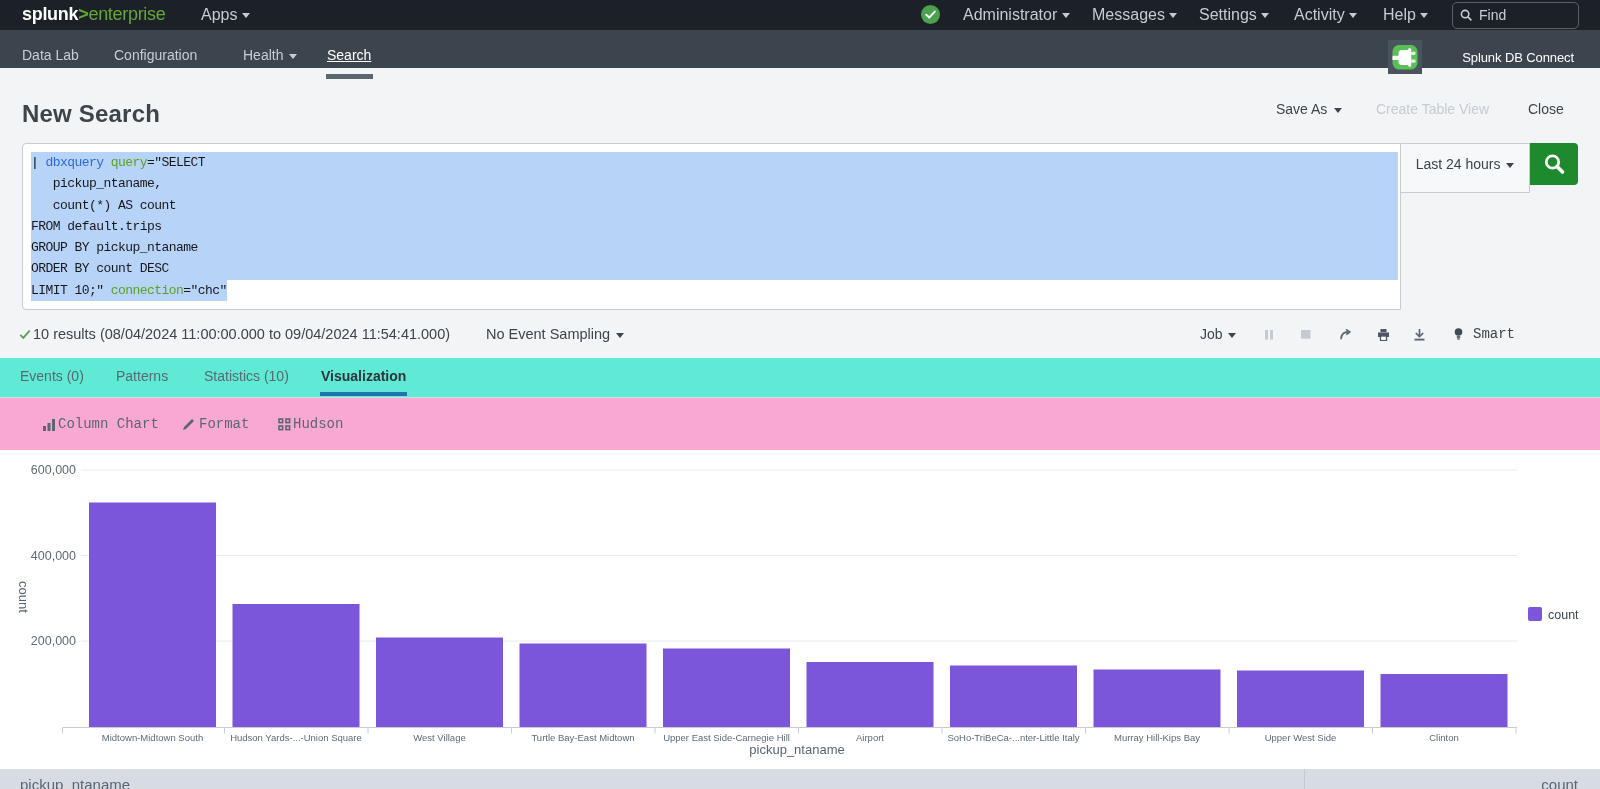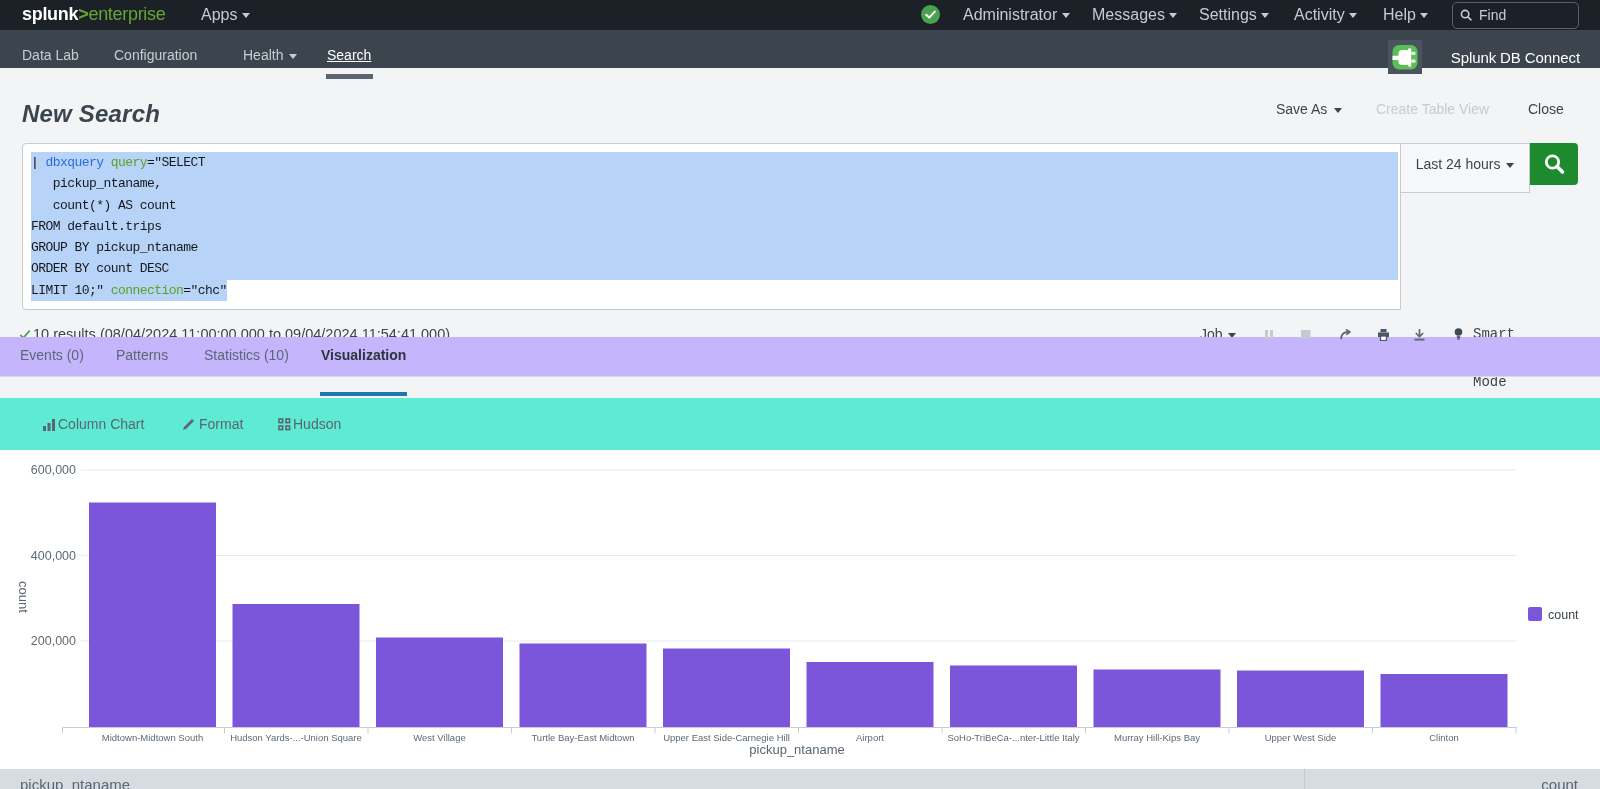--- a/index.html
+++ b/index.html
@@ -16,47 +16,47 @@
 #logo .s3 { color:#65a637; font-weight:normal; }
 .topitem { position:absolute; top:0; height:30px; line-height:30px; color:#c3cbd4; font-size:16px; }
 #findbox { position:absolute; left:1452px; top:2px; width:127px; height:27px;
   border:1px solid #57626d; border-radius:5px; color:#c8cfd6; font-size:14px; line-height:25px; }
 
 #appbar { position:absolute; left:0; top:30px; width:1600px; height:38px; background:#3c444d; }
 .apptab { position:absolute; top:0; height:49px; line-height:50px; color:#c7cdd4; font-size:14px; }
 #apptab-active { color:#fff; }
 #appunderline { position:absolute; left:326px; top:44px; width:47px; height:5px; background:#5a6670; }
 #dbicon { position:absolute; left:1388px; top:10px; width:34px; height:34px; background:#4a545e; }
-#dbname { position:absolute; right:20px; top:0; height:55px; line-height:55px; color:#fff; font-size:15px; font-weight:500; letter-spacing:-0.1px;}
-
-
-#title { position:absolute; left:22px; top:99px; font-size:24px; line-height:29px; font-weight:bold; color:#3c444d; letter-spacing:0.2px;font-style:italic;}
+#dbname { position:absolute; right:26px; top:0; height:55px; line-height:55px; color:#fff; font-size:13px; font-weight:500; letter-spacing:-0.1px;}
+
+
+#title { position:absolute; left:22px; top:99px; font-size:24px; line-height:29px; font-weight:bold; color:#3c444d; letter-spacing:0.2px;}
 .hlink { position:absolute; top:101px; font-size:14px; color:#3c444d; }
 
 #qbox { position:absolute; left:22px; top:143px; width:1379px; height:167px; background:#fff;
   border:1px solid #c6ccd2; border-radius:4px 0 0 4px; }
 #qtext { position:absolute; left:8px; top:8px; font-family:"Liberation Mono", monospace;
   font-size:13px; letter-spacing:-0.55px; line-height:21.3px; color:#16191c; white-space:pre; }
 #qtext .sel { background:#b8d3f8; display:inline-block; width:1367px; }
 #qtext .sel2 { background:#b8d3f8; display:inline-block; }
 #qtext .blu { color:#2a6ce0; } #qtext .grn { color:#5ba122; }
 #timepick { position:absolute; left:1401px; top:143px; width:129px; height:50px; background:#f6f8f9;
   border:1px solid #c6ccd2; border-left:none; font-size:14px; color:#3c444d; text-align:center; line-height:40px; }
 #gobtn { position:absolute; left:1530px; top:143px; width:48px; height:42px; background:#1d8a2d; border-radius:0 4px 4px 0; }
 
 #resultbar { position:absolute; left:0; top:310px; width:1312px; height:48px; background:#f2f4f5; }
 .rtext { position:absolute; top:0; height:48px; line-height:48px; font-size:14.5px; color:#3c444d; }
 .jicon { position:absolute; top:326px; }
 
-#tabrow { position:absolute; left:0; top:337px; width:1600px; height:40px; background:#c4b5fd; border-bottom:1px solid #d9dde2; }
+#tabrow { position:absolute; left:0; top:358px; width:1600px; height:40px; background:#5eead4; border-bottom:1px solid #d9dde2; }
 .tab { position:absolute; top:0; height:40px; line-height:37px; font-size:14px; color:#5c6773; }
 #tab-active { color:#2f353c; font-weight:bold; }
 #tabunderline { position:absolute; left:320px; top:392px; width:87px; height:4px; background:#1d76ad; }
 
-#vizbar { position:absolute; left:0; top:398px; width:1600px; height:52px; background:#5eead4; }
+#vizbar { position:absolute; left:0; top:398px; width:1600px; height:52px; background:#f9a8d4;font-family:Liberation Mono, monospace; }
 .viztool { position:absolute; top:0; height:52px; line-height:52px; font-size:14px; color:#5a6673; }
 
 #chart { position:absolute; left:0; top:450px; width:1600px; height:319px; background:#fff; }
 
 #theader { position:absolute; left:0; top:769px; width:1600px; height:20px; background:#d6dce2; overflow:hidden; }
 #theader .c1 { position:absolute; left:20px; top:7px; font-size:15px; color:#5a6673; }
 #theader .c2 { position:absolute; right:22px; top:7px; font-size:15px; color:#5a6673; }
 #theader .div { position:absolute; left:1304px; top:0; width:1px; height:20px; background:#c3cad1; }
 </style>
 </head>
@@ -119,20 +119,21 @@
 <div id="gobtn"><svg width="48" height="42" viewBox="0 0 48 42">
       <circle cx="22.5" cy="19" r="6.2" stroke="#fff" stroke-width="2.8" fill="none"></circle>
       <path d="M27 23.5 L32.5 29" stroke="#fff" stroke-width="3.6" stroke-linecap="round"></path>
     </svg></div>
 
 <div id="resultbar">
   <svg width="12" height="11" viewBox="0 0 14 12" style="position:absolute; left:19px; top:19px;">
       <path d="M1.5 6.5 L5 10 L12.5 1.5" stroke="#53a051" stroke-width="2" fill="none"></path>
     </svg>
   <div class="rtext" style="left:33px;">10 results (08/04/2024 11:00:00.000 to 09/04/2024 11:54:41.000)</div>
+  <div class="rtext" style="left:486px;">No Event Sampling <span class="caret" style="margin-left:2px;"></span></div>
   <div class="rtext" style="left:1200px; font-size:14px;">Job <span class="caret" style="margin-left:2px;"></span></div>
   <div class="rtext" style="left:1473px; font-size:14px;font-family:Liberation Mono, monospace;">Smart Mode <span class="caret" style="margin-left:2px;"></span></div>
 </div>
 
 <div id="tabrow">
   <div class="tab" style="left:20px;">Events (0)</div>
   <div class="tab" style="left:116px;">Patterns</div>
   <div class="tab" style="left:204px;">Statistics (10)</div>
   <div class="tab" id="tab-active" style="left:321px; font-size:14px;">Visualization</div>
 </div>

